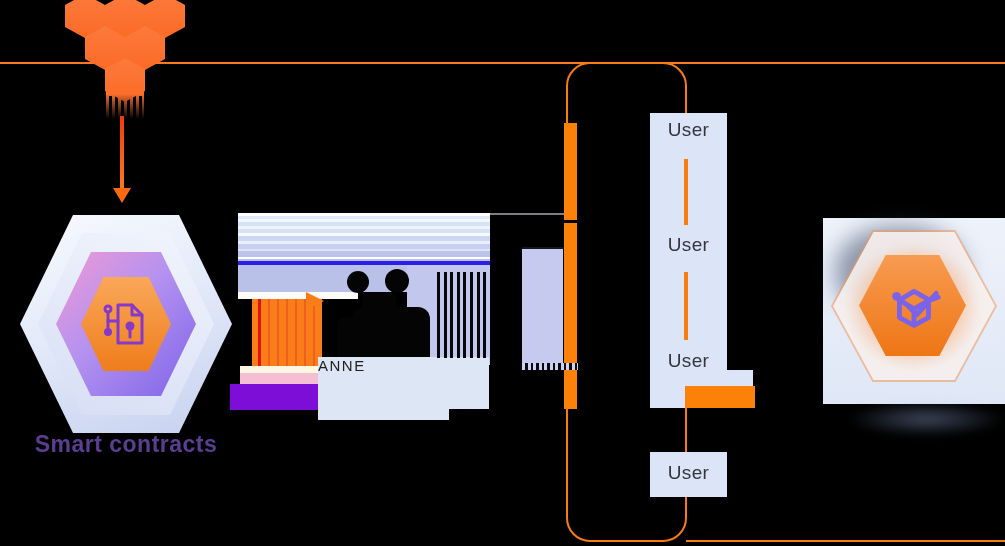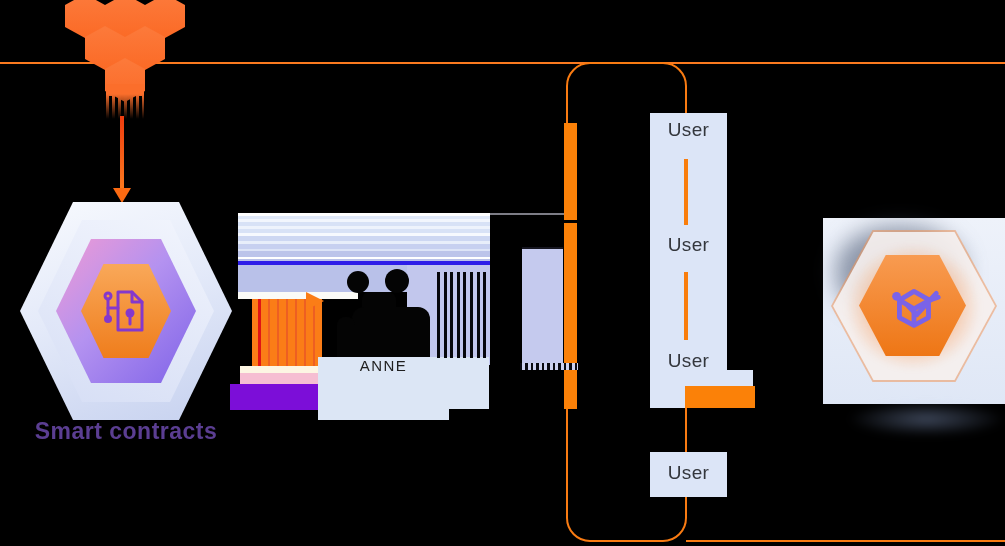--- a/index.html
+++ b/index.html
@@ -27,21 +27,21 @@
     <div class="abs hex-pt hex-orange" style="left:125px;top:26px;width:40px;height:44px;"></div>
     <div class="abs hex-pt hex-orange" style="left:105px;top:58px;width:40px;height:44px;"></div>
     <div class="abs" style="left:106px;top:84px;width:38px;height:12px;background:#fb6e2b;"></div>
     <div class="abs" style="left:106px;top:94px;width:38px;height:26px;background:repeating-linear-gradient(90deg,#fb6e2b 0 3px,rgba(0,0,0,0) 3px 6px);"></div>
     <div class="abs" style="left:106px;top:94px;width:38px;height:27px;background:linear-gradient(180deg,rgba(0,0,0,0) 0,#000 92%);"></div>
   </div>
 
   <div class="abs" style="left:120px;top:116px;width:4px;height:74px;background:linear-gradient(180deg,#ef3c0e,#fb7a1f);"></div>
   <div class="abs" style="left:113px;top:188px;width:0;height:0;border-left:9px solid transparent;border-right:9px solid transparent;border-top:15px solid #fb6a12;"></div>
 
-  <div class="abs" style="left:0;top:195px;width:260px;height:260px;">
+  <div class="abs" style="left:0;top:208px;width:260px;height:260px;">
     <div class="abs hex-ps" style="left:20px;top:7px;width:212px;height:218px;background:linear-gradient(160deg,#f8fafe 0%,#e4eaf9 45%,#c6d1ef 100%);"></div>
     <div class="abs hex-ps" style="left:38px;top:25px;width:176px;height:182px;background:linear-gradient(200deg,#f2f5fd,#d6def5);"></div>
     <div class="abs hex-ps" style="left:56px;top:44px;width:140px;height:144px;background:linear-gradient(135deg,#f09ad4 0%,#b492f0 45%,#7f63e8 100%);"></div>
     <div class="abs hex-ps" style="left:81px;top:69px;width:90px;height:94px;background:linear-gradient(180deg,#f9a859,#ef7d1c);"></div>
     <svg class="abs" style="left:100px;top:90px;" width="52" height="52" viewBox="0 0 52 52" fill="none" stroke="#8438cc" stroke-width="3" stroke-linecap="round" stroke-linejoin="round">
       <circle cx="8" cy="11" r="3"></circle>
       <path d="M8 14 V31"></path>
       <path d="M8 23 H18"></path>
       <circle cx="8" cy="34" r="2.5" fill="#8438cc"></circle>
       <path d="M18 7 H32 L42 17 V45 H18 Z"></path>
@@ -75,21 +75,21 @@
   <svg class="abs" style="left:330px;top:265px;z-index:3;" width="105" height="107" viewBox="0 0 105 107" fill="#040404">
     <circle cx="28" cy="17" r="11"></circle>
     <circle cx="67" cy="16" r="12"></circle>
     <rect x="32" y="27" width="34" height="28" rx="8"></rect>
     <rect x="22" y="42" width="78" height="65" rx="12"></rect>
     <rect x="7" y="52" width="18" height="55" rx="8"></rect>
   </svg>
 
   <div class="abs" style="left:318px;top:357px;width:131px;height:63px;background:#dce6f5;z-index:4;"></div>
   <div class="abs" style="left:449px;top:357px;width:40px;height:52px;background:#dce6f5;z-index:4;"></div>
-  <div class="abs" style="left:318px;top:357px;width:131px;text-align:center;font-size:15px;color:#1f1f1f;letter-spacing:1.5px;z-index:5;">ANNE</div>
+  <div class="abs" style="left:318px;top:357px;width:131px;text-align:left;font-size:15px;color:#1f1f1f;letter-spacing:1.5px;z-index:5;">ANNE</div>
 
   <div class="abs" style="left:522px;top:247px;width:41px;height:117px;background:#c5caee;border-top:2px solid #15151f;box-sizing:border-box;"></div>
   <div class="abs tick-dashes" style="left:520px;top:363px;width:58px;height:7px;z-index:6;"></div>
 
   <div class="abs" style="left:566px;top:62px;width:121px;height:480px;border:2.5px solid #f97b12;border-radius:24px;box-sizing:border-box;"></div>
   <div class="abs" style="left:564px;top:123px;width:13px;height:286px;background:#fb8108;z-index:5;"></div>
   <div class="abs" style="left:564px;top:220px;width:13px;height:3px;background:#000;z-index:5;"></div>
 
   <div class="abs" style="left:686px;top:540px;width:319px;height:2px;background:#f97b12;"></div>
 

